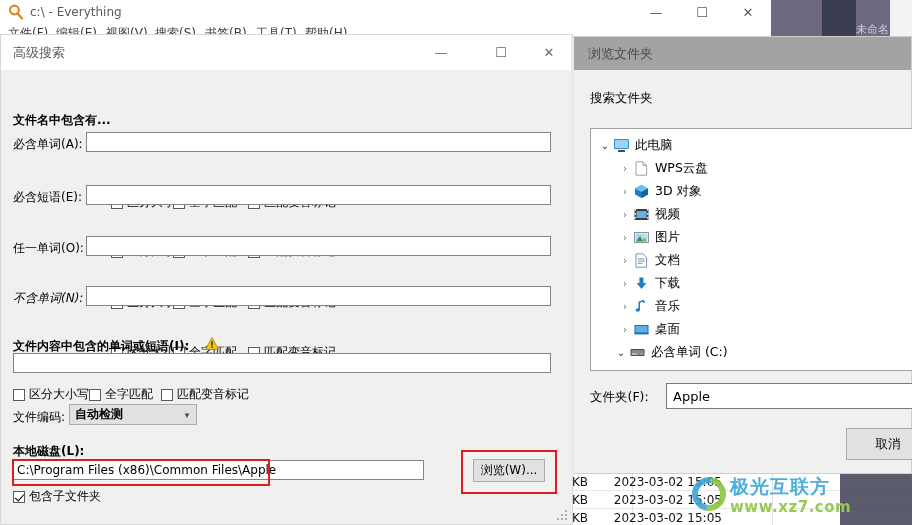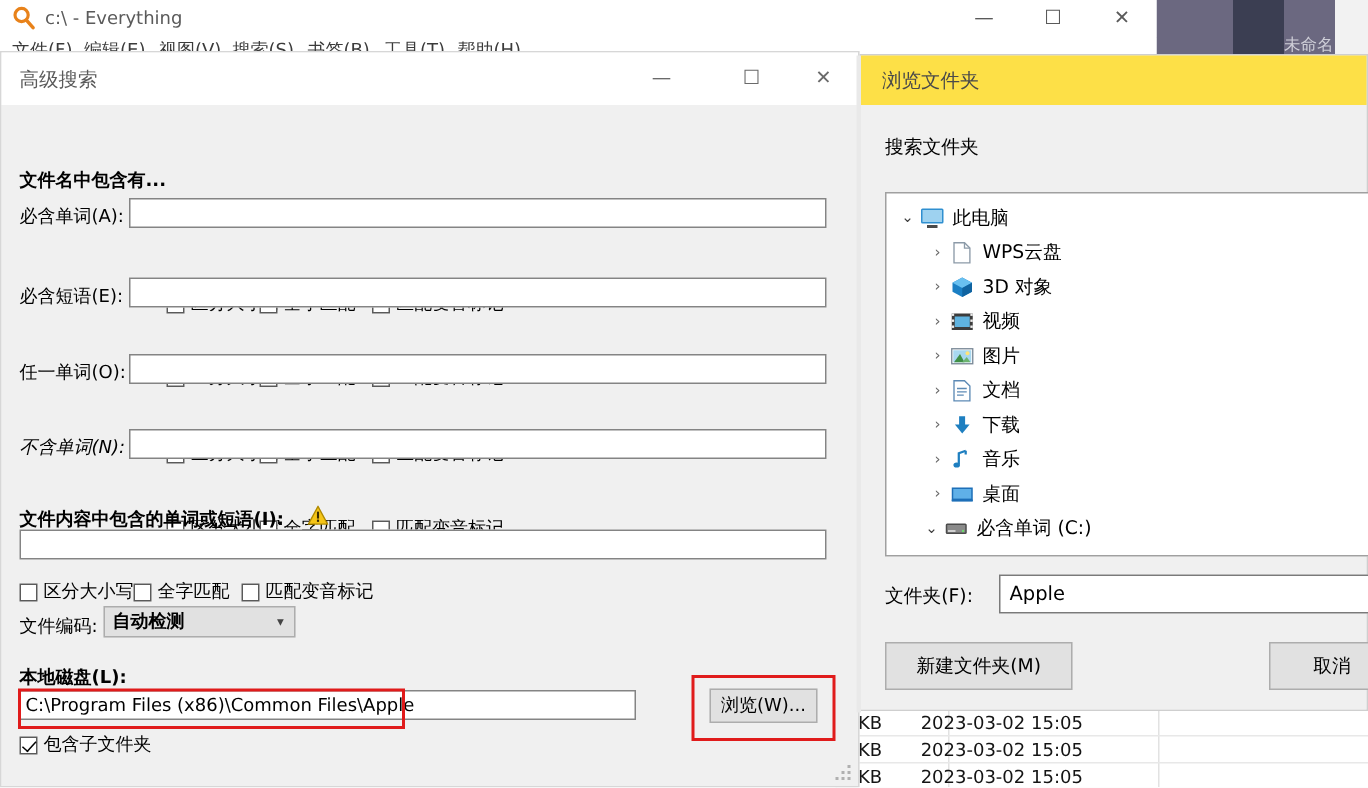--- a/index.html
+++ b/index.html
@@ -95,21 +95,21 @@
          display:flex; align-items:center; justify-content:center; }
 
   .red-box { position:absolute; border:2px solid #e01b1b; z-index:20; }
 
   .resize-grip { position:absolute; right:3px; bottom:2px; width:12px; height:12px; }
   .resize-grip i { position:absolute; width:2px; height:2px; background:#b0b0b0; }
 
   
   .bff { position:absolute; left:573px; top:36px; width:339px; height:438px; background:#f0f0f0;
          border:1px solid #cfcfcf; z-index:30; }
-  .bff-titlebar { position:absolute; left:0; top:0; width:337px; height:33px; background:#fde047; }
+  .bff-titlebar { position:absolute; left:0; top:0; width:337px; height:33px; background:#a3a3a3; }
   .bff-title { position:absolute; left:14px; top:8px; font-size:13px; color:#4a4a4a; }
   .bff-body { position:absolute; left:0; top:33px; width:337px; height:403px; background:#f0f0f0;text-decoration:underline; }
   .bff-prompt { position:absolute; left:16px; top:20px; font-size:12.5px; color:#000; }
   .tree { position:absolute; left:16px; top:58px; width:330px; height:243px; background:#ffffff;
           border:1px solid #a0a0a0; overflow:hidden; }
   .tnode { position:absolute; height:21px; display:flex; align-items:center; white-space:nowrap; }
   .tchev { width:16px; text-align:center; font-size:10px; color:#6d6d6d; flex:0 0 auto; }
   .tchev.open { color:#3b3b3b; }
   .ticon { width:17px; height:15px; margin-right:5px; flex:0 0 auto; position:relative; }
   .tlbl { font-size:12.5px; color:#000; }
@@ -185,20 +185,26 @@
       <span>KB</span>
       <span style="display:inline-block;width:18px"></span>
       <span>2023-03-02 15:05</span>
     </div>
   </div>
 
   <div class="ev-vscroll">
     <div class="ev-vscroll-arrow">▲</div>
   </div>
 
+  <div class="watermark">
+    <div class="wm-dark"></div>
+    <div class="wm-ring"></div>
+    <div class="wm-cn">极光互联方</div>
+    <div class="wm-url">www.xz7.com</div>
+  </div>
 
   <div class="adv">
     <div class="adv-title-bar">
       <div class="adv-title">高级搜索</div>
       <div class="adv-wc adv-min">—</div>
       <div class="adv-wc adv-max">☐</div>
       <div class="adv-wc adv-close">✕</div>
     </div>
 
     <div class="adv-body">
@@ -474,18 +480,17 @@
           </span>
           <span class="tlbl"></span>
         </div>
       </div>
 
       <div class="bff-folder-lbl">文件夹(F):</div>
       <div class="bff-folder-box">
         <input type="text" value="Apple" style="">
       </div>
 
-      <div class="bff-btn bff-new">新建文件夹(M)</div>
       <div class="bff-btn bff-cancel">取消</div>
     </div>
   </div>
 
 </div>
 
 </body></html>

